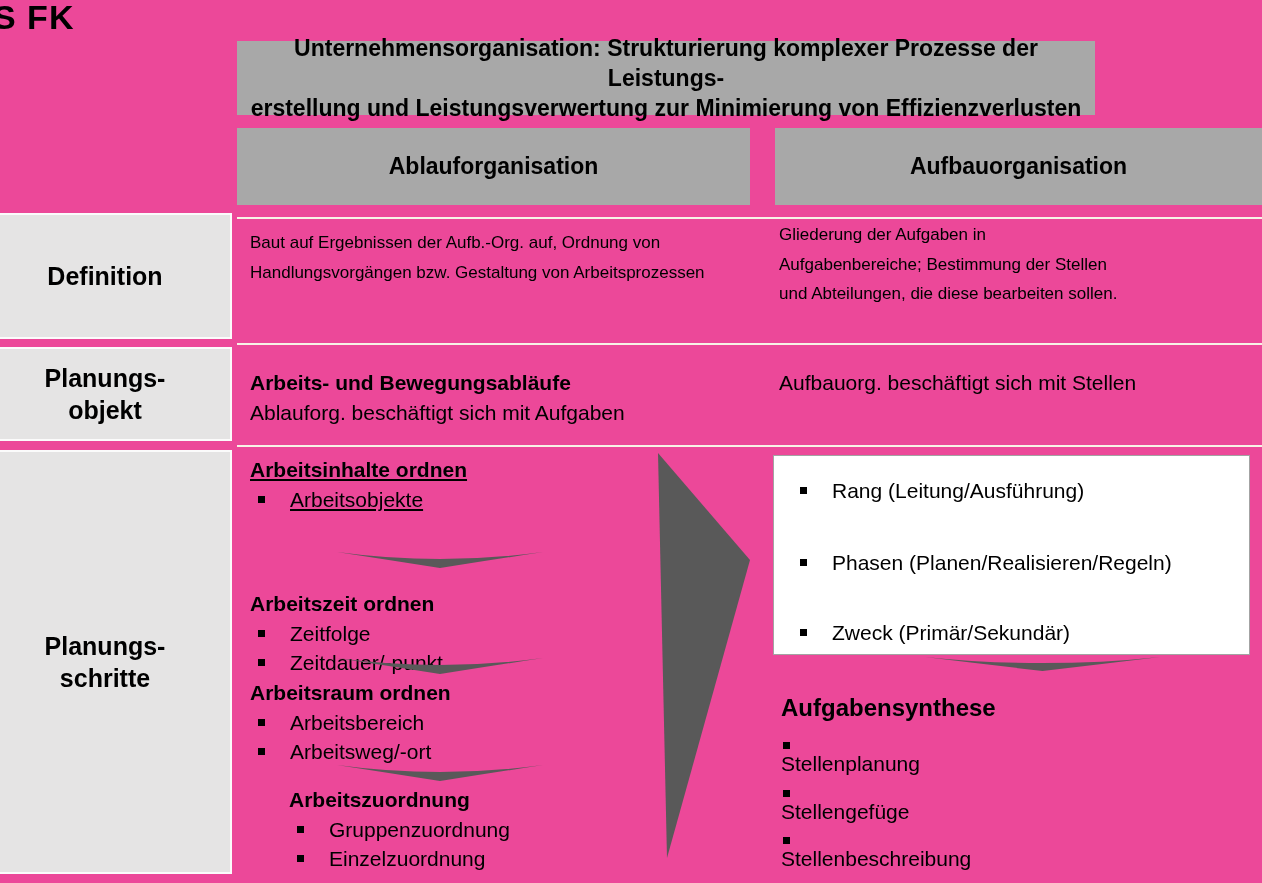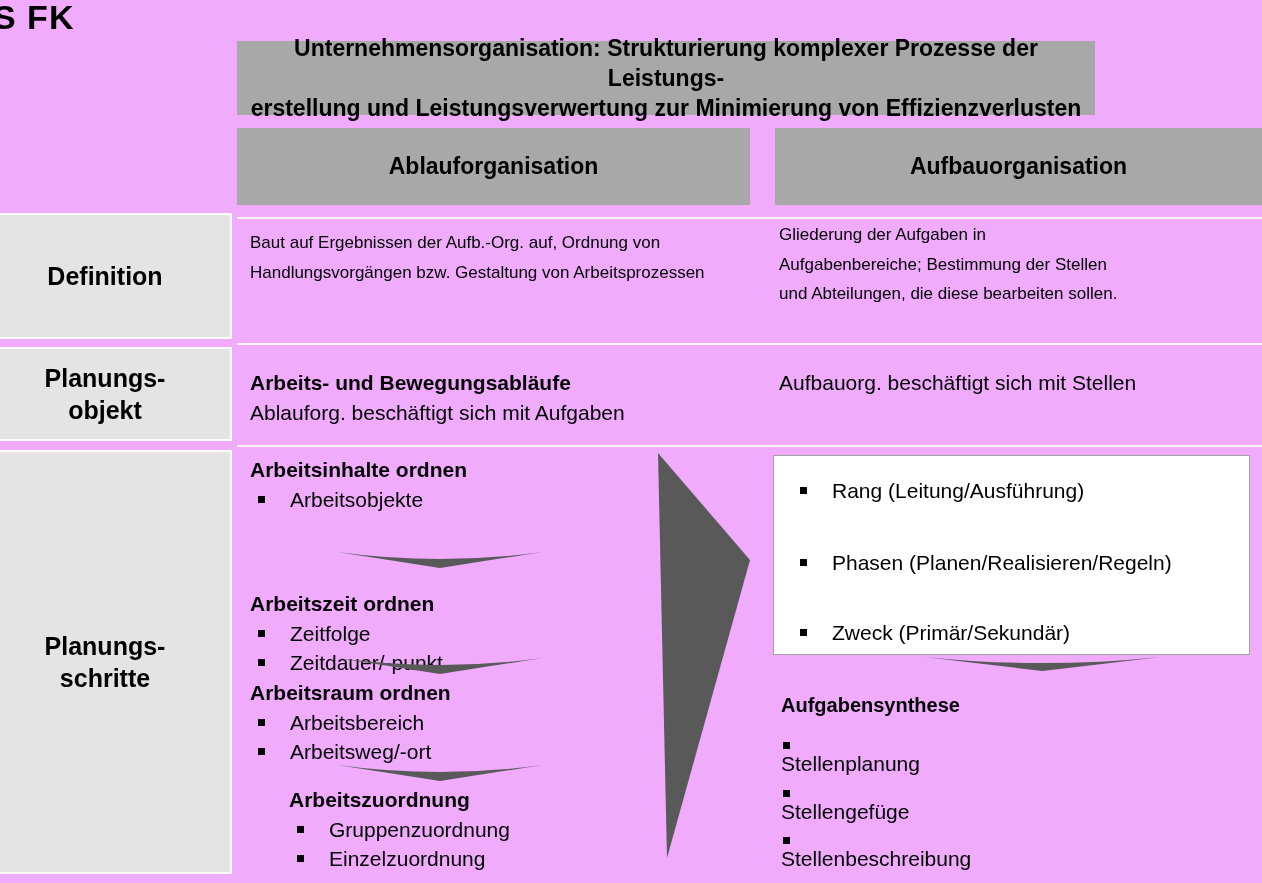--- a/index.html
+++ b/index.html
@@ -1,17 +1,17 @@
 <!DOCTYPE html>
 <html><head>
 <meta charset="utf-8">
 <style>
   html,body{margin:0;padding:0;background:#fff;}
   .canvas{
-    position:relative;width:1262px;height:883px;overflow:hidden;background:#f0abfc;
+    position:relative;width:1262px;height:883px;overflow:hidden;background:#ec4899;
     font-family:"Liberation Sans","DejaVu Sans",sans-serif;color:#000;
   }
   .corner{position:absolute;left:-7px;top:-2px;font-size:34px;font-weight:bold;letter-spacing:1px;}
   .titlebar{
     position:absolute;left:237px;top:41px;width:858px;height:74px;background:#a8a8a8;
     display:flex;flex-direction:column;align-items:center;justify-content:center;
     font-size:23px;font-weight:bold;line-height:30px;text-align:center;
   }
   .colhead{
     position:absolute;top:128px;height:77px;background:#a8a8a8;
@@ -30,35 +30,35 @@
   .lbl-schritte{top:450px;height:424px;}
   .faintline{position:absolute;height:2px;background:#f7f3e6;left:237px;width:1025px;}
   .fl1{top:217px;} .fl2{top:343px;} .fl3{top:445px;}
   .bodytext{font-size:17px;line-height:29.5px;}
   .def-left{position:absolute;left:250px;top:228px;width:470px;}
   .def-right{position:absolute;left:779px;top:220px;width:350px;}
   .obj-block{position:absolute;top:368px;font-size:21px;line-height:30px;}
   .obj-left{left:250px;} .obj-right{left:779px;}
   .bold{font-weight:bold;}
   .group{position:absolute;left:250px;width:400px;font-size:21px;}
-  .g1{top:455px;} .g2{top:589px;} .g3{top:678px;} .g4{top:785px;margin-left:39px;}
+  .g1{top:455px;text-decoration:underline;} .g2{top:589px;} .g3{top:678px;} .g4{top:785px;margin-left:39px;}
   .gt{font-weight:bold;line-height:30px;}
   .br{display:flex;align-items:flex-start;line-height:29px;}
   .sq{width:7px;height:7px;background:#000;flex:0 0 7px;margin:11px 25px 0 8px;}
   .chev{position:absolute;}
   .chev-l1{left:337px;top:551px;} .chev-l2{left:337px;top:657px;} .chev-l3{left:337px;top:764px;}
   .chev-r{left:925px;top:656px;}
   .bigarrow{position:absolute;left:650px;top:450px;}
   .rbox{
     position:absolute;left:773px;top:455px;width:477px;height:200px;background:#fff;
     border:1px solid #a3a3a3;box-sizing:border-box;font-size:21px;
   }
   .rbox .br{position:absolute;left:18px;}
   .rb0{top:20px;} .rb1{top:92px;} .rb2{top:162px;}
-  .synth-title{position:absolute;left:781px;top:694px;font-size:20px;font-weight:bold;}
+  .synth-title{position:absolute;left:781px;top:694px;font-size:24px;font-weight:bold;}
   .synth-list{position:absolute;left:781px;top:731px;width:440px;font-size:21px;}
   .synth-list .br{line-height:29.5px;flex-direction:column;}
   .synth-list .sq{margin-left:2px;margin-right:22px;}
 </style>
 </head>
 <body>
 
 <div class="canvas">
 
   <div class="corner">S FK</div>

